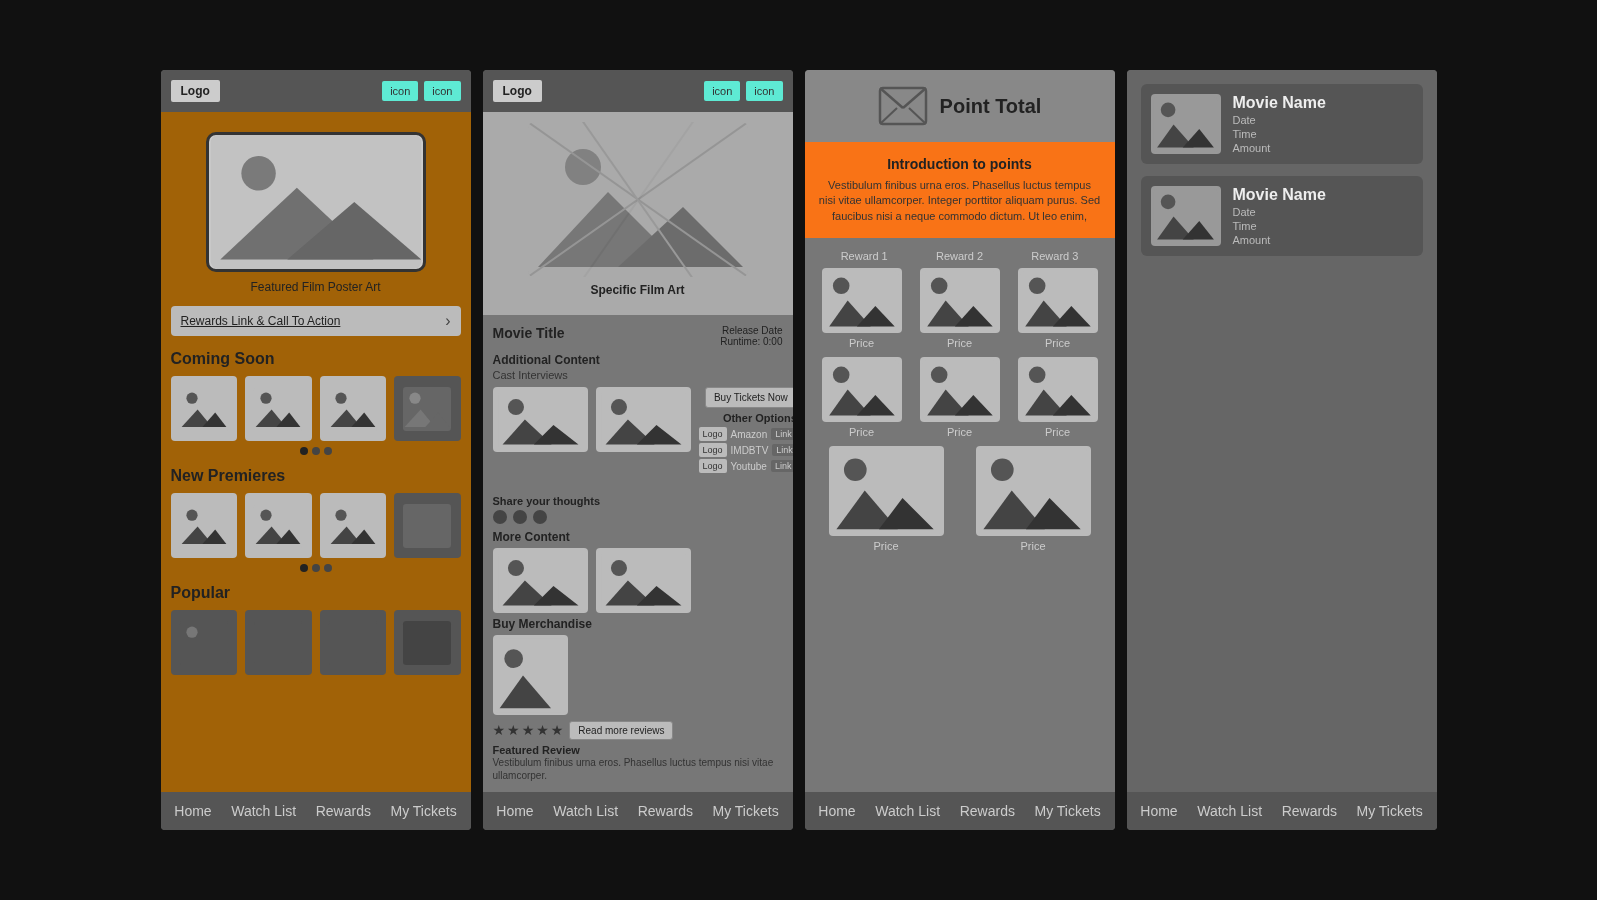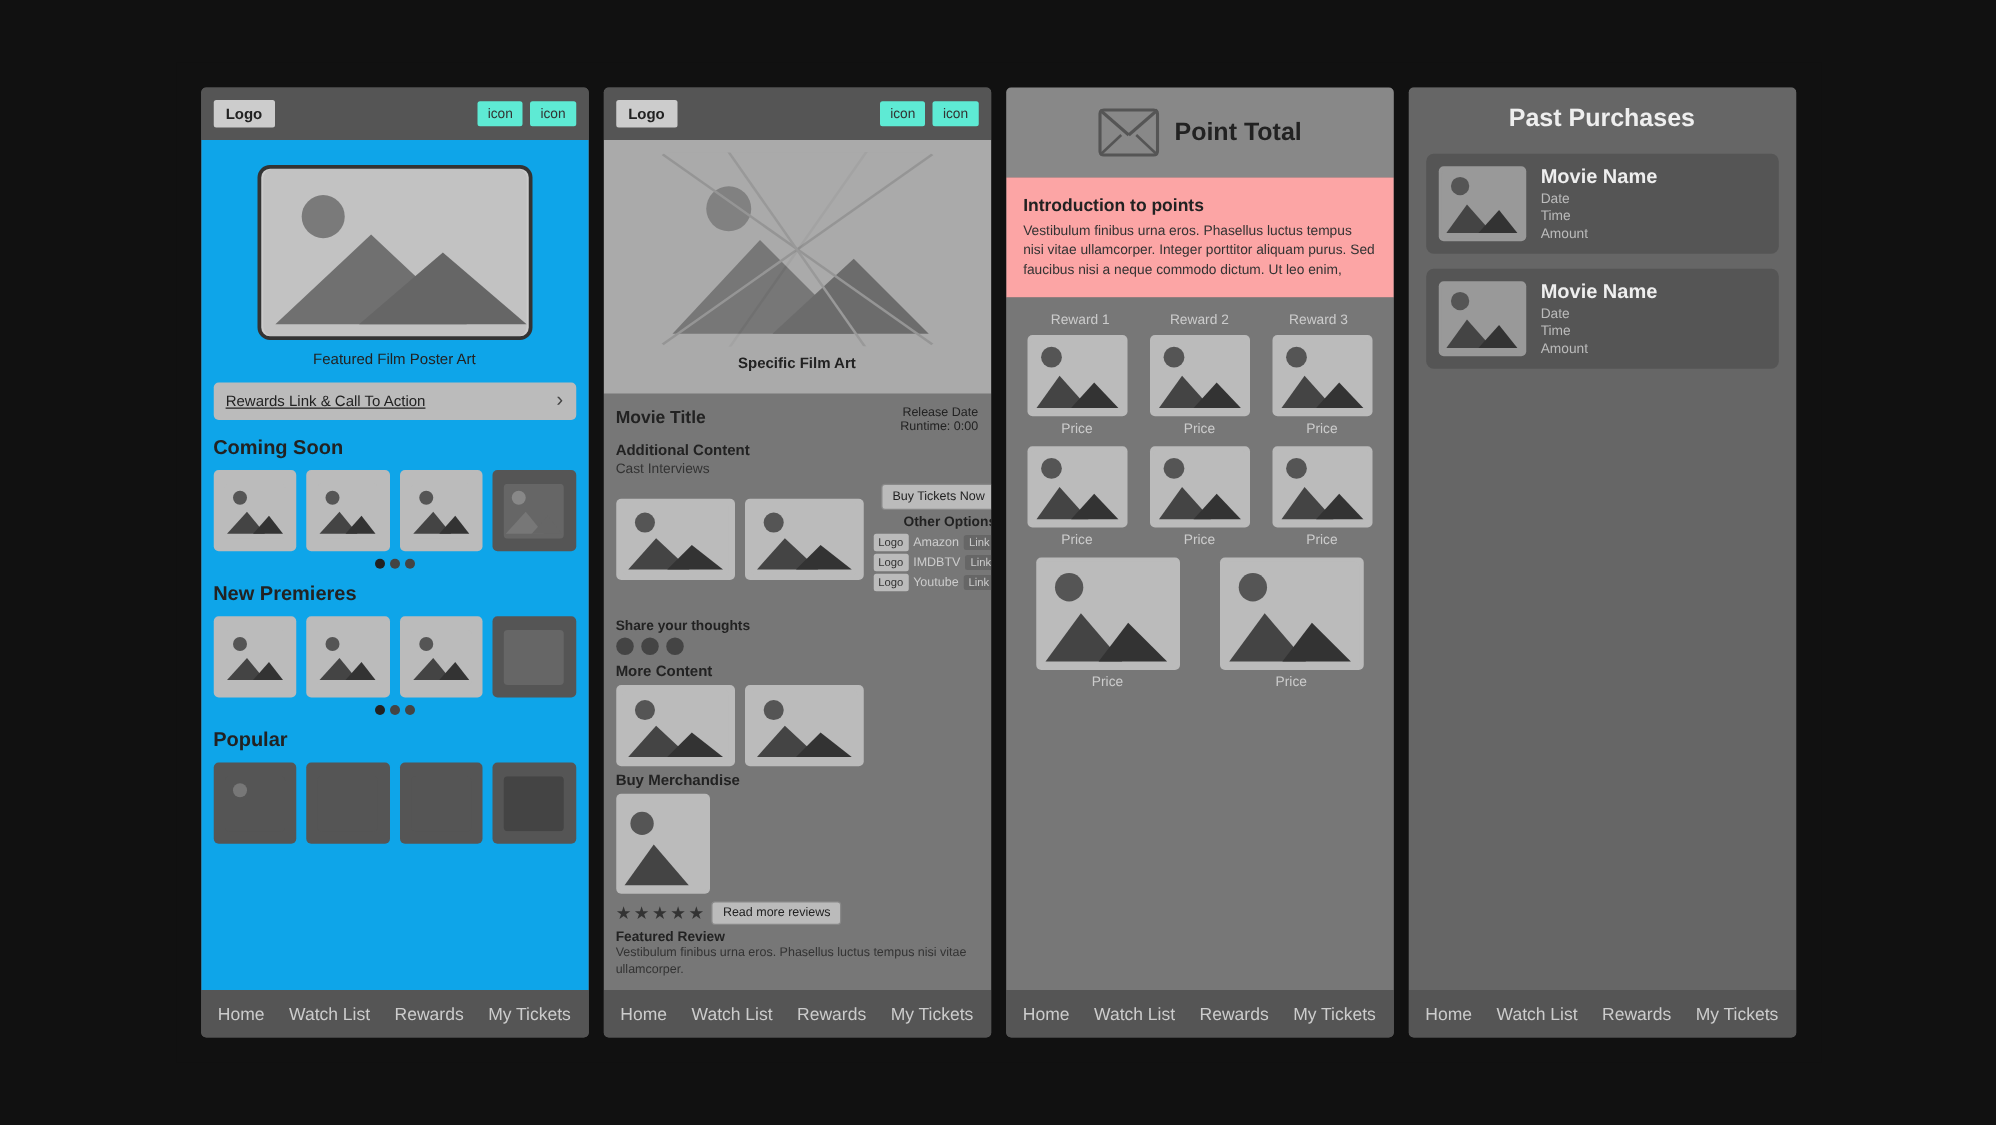--- a/index.html
+++ b/index.html
@@ -89,21 +89,21 @@
     .img-placeholder.with-x::before {
       transform: translateX(-50%) rotate(35deg);
     }
     .img-placeholder.with-x::after {
       transform: translateX(-50%) rotate(-35deg);
     }
 
     
     .s1-main {
       flex: 1;
-      background: #0ea5e9;
+      background: #a16207;
       padding: 10px;
       display: flex;
       flex-direction: column;
       align-items: center;
     }
     .s1-featured-img {
       width: 220px;
       height: 140px;
       margin-top: 10px;
       border: 3px solid #333;
@@ -355,22 +355,23 @@
     .envelope-icon {
       width: 50px;
       height: 40px;
     }
     .point-total-text {
       font-size: 20px;
       font-weight: bold;
       color: #222;
     }
     .s3-intro {
-      background: #fca5a5;
+      background: #f97316;
       padding: 14px;
+      text-align: center;
     }
     .s3-intro-title {
       font-size: 14px;
       font-weight: bold;
       color: #222;
       margin-bottom: 6px;
     }
     .s3-intro-body {
       font-size: 11px;
       color: #333;
@@ -655,21 +656,21 @@
     <div class="s2-bottom">
       <div class="movie-title-bar">
         <div class="movie-title-text">Movie Title</div>
         <div style="display:flex;flex-direction:column;align-items:flex-end;">
           <div class="release-info">Release Date</div>
           <div class="release-info">Runtime: 0:00</div>
         </div>
       </div>
       <div class="additional-content-title">Additional Content</div>
       <div class="cast-interviews">Cast Interviews</div>
-      <div style="display:flex;gap:8px;align-items:center;margin-bottom:16px;">
+      <div style="display:flex;gap:8px;align-items:flex-start;margin-bottom:16px;">
         <div class="s2-thumb-row">
           <div class="s2-thumb">
             <svg viewBox="0 0 95 65" width="85" height="58">
                 <rect width="95" height="65" fill="#bbb" rx="4"></rect>
                 <circle cx="20" cy="18" r="9" fill="#555"></circle>
                 <polygon points="5,60 30,32 60,60" fill="#444"></polygon>
                 <polygon points="40,60 62,38 90,60" fill="#333"></polygon>
               </svg>
           </div>
           <div class="s2-thumb">
@@ -882,21 +883,20 @@
     <div class="bottom-nav">
       <div class="nav-item">Home</div>
       <div class="nav-item">Watch List</div>
       <div class="nav-item">Rewards</div>
       <div class="nav-item">My Tickets</div>
     </div>
   </div>
 
   <div class="screen screen-4">
     <div class="s4-main">
-      <div class="past-purchases-title">Past Purchases</div>
 
       <div class="purchase-item">
         <div class="purchase-thumb">
           <svg viewBox="0 0 70 60" width="65" height="55">
               <rect width="70" height="60" fill="#999" rx="4"></rect>
               <circle cx="16" cy="14" r="8" fill="#555"></circle>
               <polygon points="4,55 22,30 44,55" fill="#444"></polygon>
               <polygon points="32,55 50,35 66,55" fill="#333"></polygon>
             </svg>
         </div>

